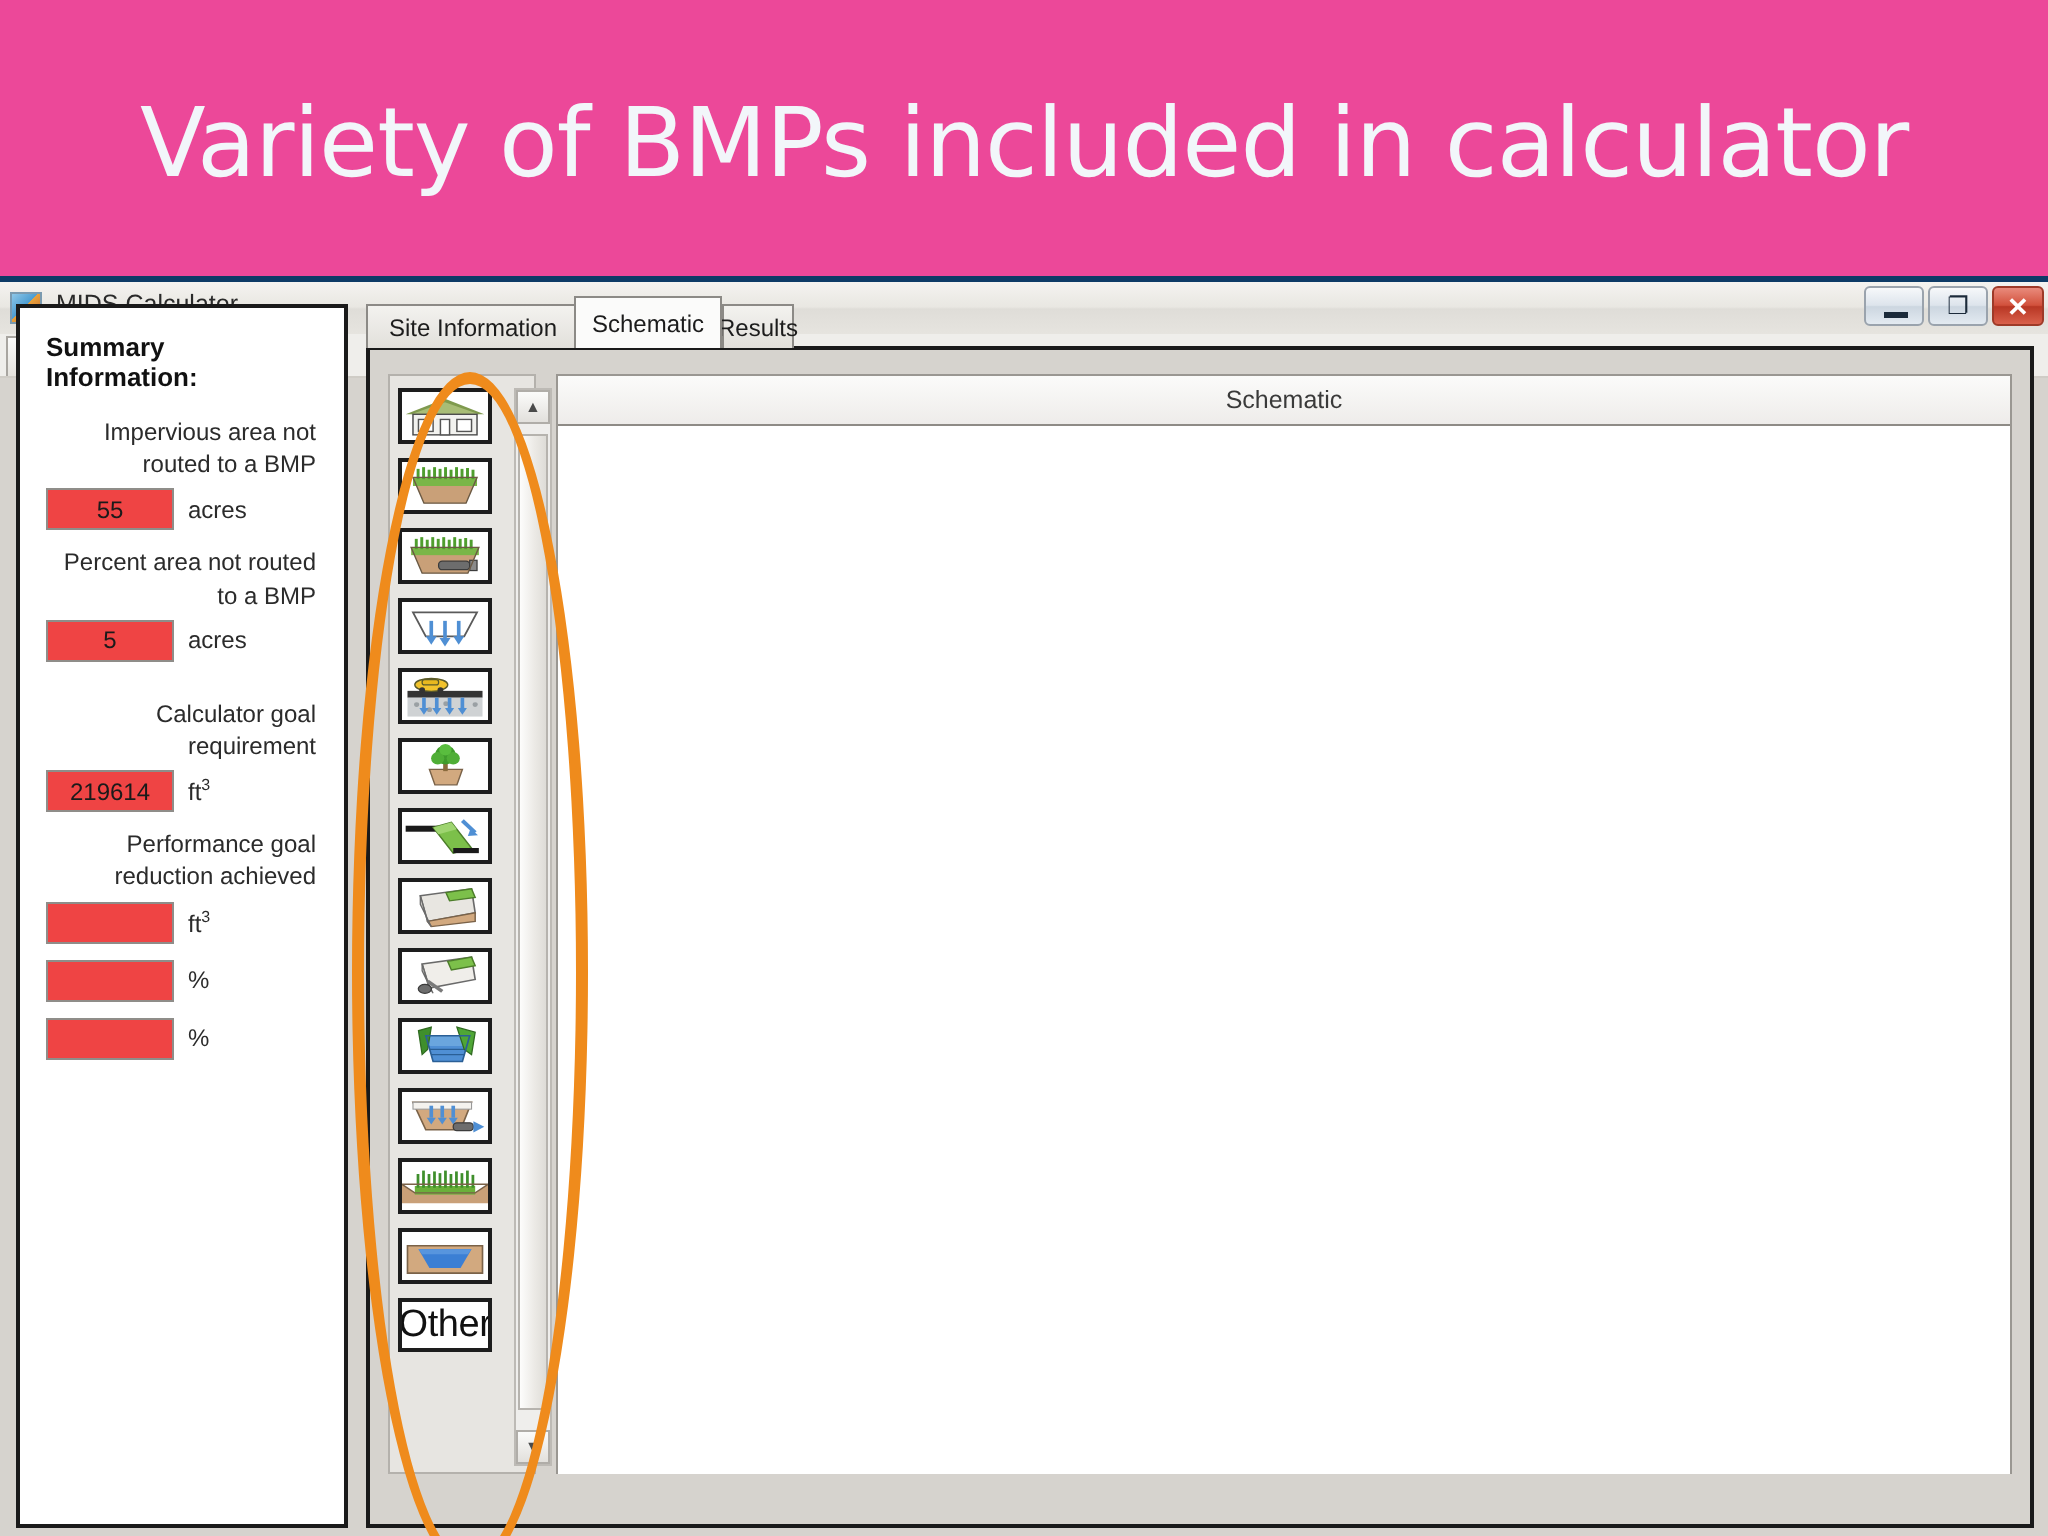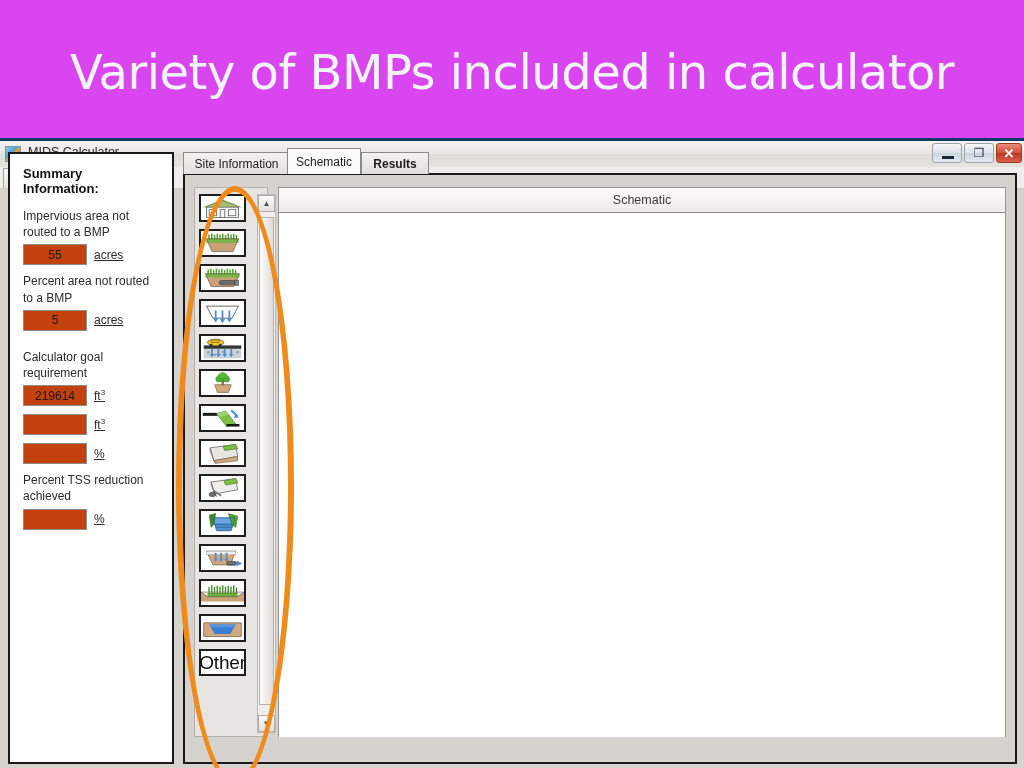--- a/index.html
+++ b/index.html
@@ -7,21 +7,21 @@
   body{
     width:1024px;height:768px;overflow:hidden;
     background:#ffffff;
     font-family:"Liberation Sans", sans-serif;
     position:relative;
   }
 
   
   #slide-banner{
     position:absolute;left:0;top:0;width:1024px;height:138px;
-    background:#d946ef;
+    background:#ec4899;
     text-decoration:underline;
   }
   #slide-title{
     position:absolute;left:0;top:44px;width:1024px;
     text-align:center;
     color:#f2f6fa;
     font-size:48px;
     font-weight:400;
     letter-spacing:-0.5px;
     white-space:nowrap;
@@ -101,30 +101,31 @@
     padding:12px 14px 0 13px;
     z-index:6;
   }
   #summary-title{
     font-size:13px;font-weight:700;color:#111;margin:0 0 12px 0;
     font-family:"Liberation Sans", sans-serif;
   }
   .sum-label{
     font-size:12px;color:#2b2b2b;line-height:1.35;margin:0 0 4px 0;
     font-family:"Liberation Sans", sans-serif;
+    text-align:right;
   }
   .sum-row{display:flex;align-items:center;margin:0 0 8px 0;}
   .sum-field{
     width:64px;height:21px;
-    background:#c2410c;border:1px solid #8f8d89;box-sizing:border-box;
+    background:#ef4444;border:1px solid #8f8d89;box-sizing:border-box;
     display:flex;align-items:center;justify-content:center;
     font-size:12px;color:#1a1a1a;
   }
   .sum-unit{
-    font-size:12px;color:#2b2b2b;margin-left:7px;text-decoration:underline;
+    font-size:12px;color:#2b2b2b;margin-left:7px;
   }
   .sup{font-size:8px;vertical-align:super;}
   .gap{height:10px;}
 
   
   #tabstrip{
     position:absolute;left:183px;top:152px;width:834px;height:22px;
     z-index:3;
   }
   .tab{
@@ -134,21 +135,21 @@
     background:linear-gradient(180deg,#f3f2ef 0%,#e2e0db 100%);
     display:flex;align-items:center;justify-content:center;
     font-size:12px;color:#1c1c1c;
     border-bottom:none;
   }
   #tab-site{left:0;width:107px;}
   #tab-schematic{
     left:104px;width:74px;height:26px;top:-4px;
     background:#fbfbfa;border-color:#8c8a86;z-index:4;
   }
-  #tab-results{left:178px;width:68px;font-weight:bold;}
+  #tab-results{left:178px;width:36px;}
 
   
   #tabpanel{
     position:absolute;left:183px;top:173px;width:834px;height:591px;
     background:#d6d3ce;border:2px solid #1a1a1a;box-sizing:border-box;
     z-index:2;
   }
 
   
   #palette-wrap{
@@ -272,35 +273,35 @@
 
   <div>
     <div class="sum-label">Calculator goal requirement</div>
     <div class="sum-row">
       <div class="sum-field">219614</div>
       <div class="sum-unit"><span>ft</span><span class="sup">3</span></div>
     </div>
   </div>
 
   <div>
+    <div class="sum-label">Performance goal reduction achieved</div>
     <div class="sum-row">
       <div class="sum-field"></div>
       <div class="sum-unit"><span>ft</span><span class="sup">3</span></div>
     </div>
   </div>
 
   <div>
     <div class="sum-row">
       <div class="sum-field"></div>
       <div class="sum-unit">%</div>
     </div>
   </div>
 
   <div>
-    <div class="sum-label">Percent TSS reduction achieved</div>
     <div class="sum-row">
       <div class="sum-field"></div>
       <div class="sum-unit">%</div>
     </div>
   </div>
 </div>
 
 <div id="tabstrip">
   <div class="tab" id="tab-site">Site Information</div>
   <div class="tab" id="tab-schematic">Schematic</div>

